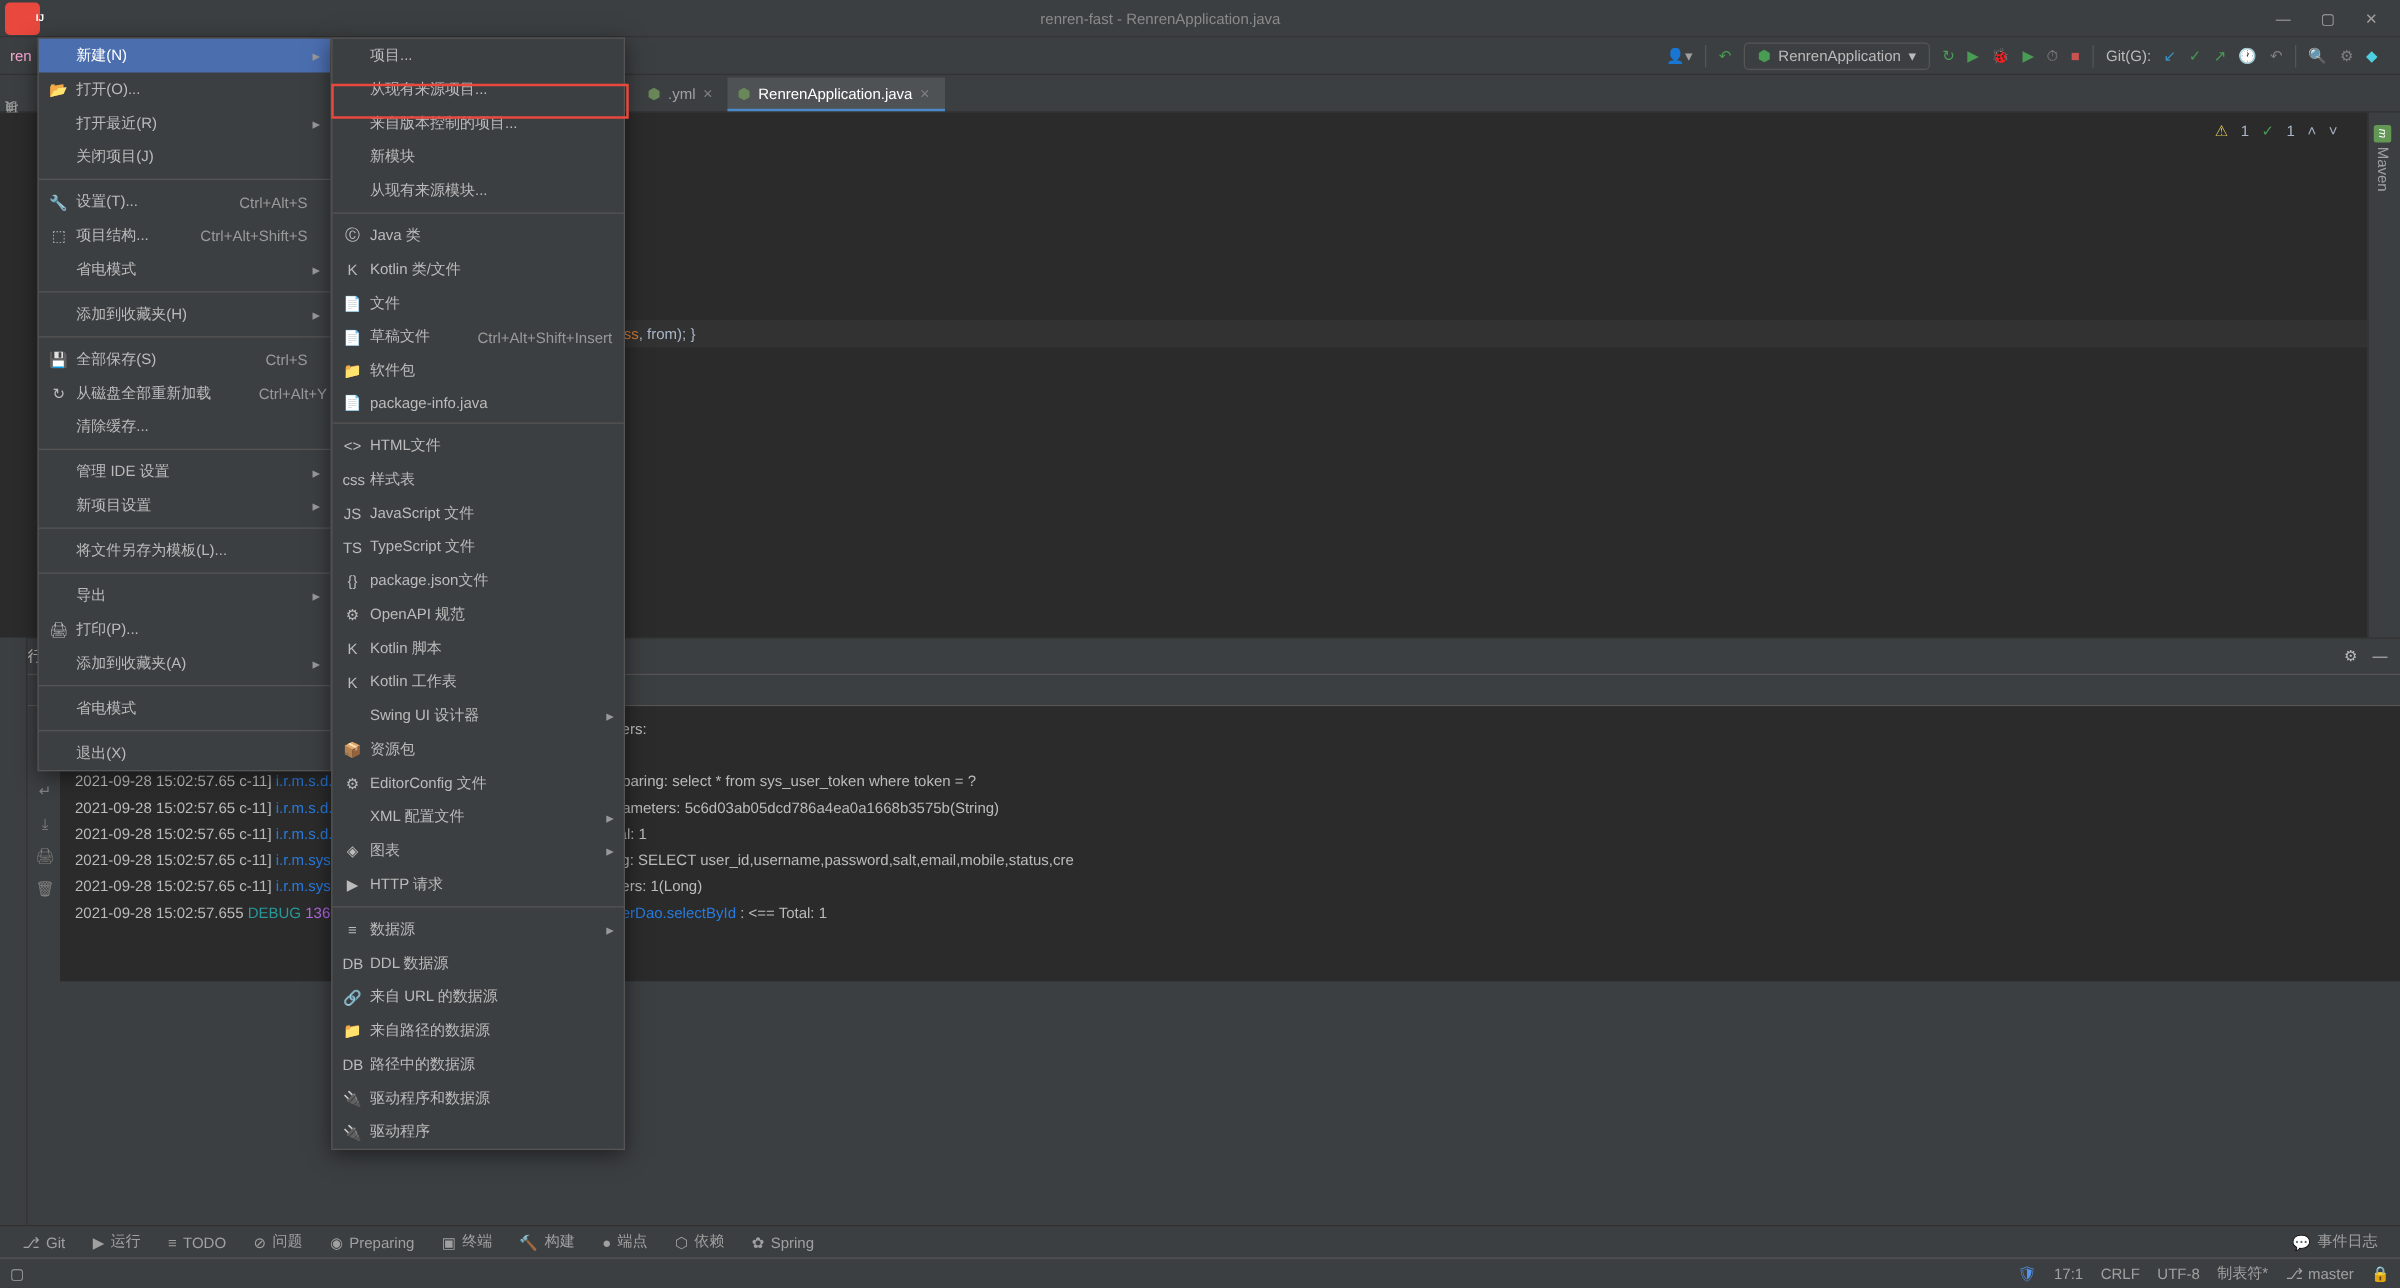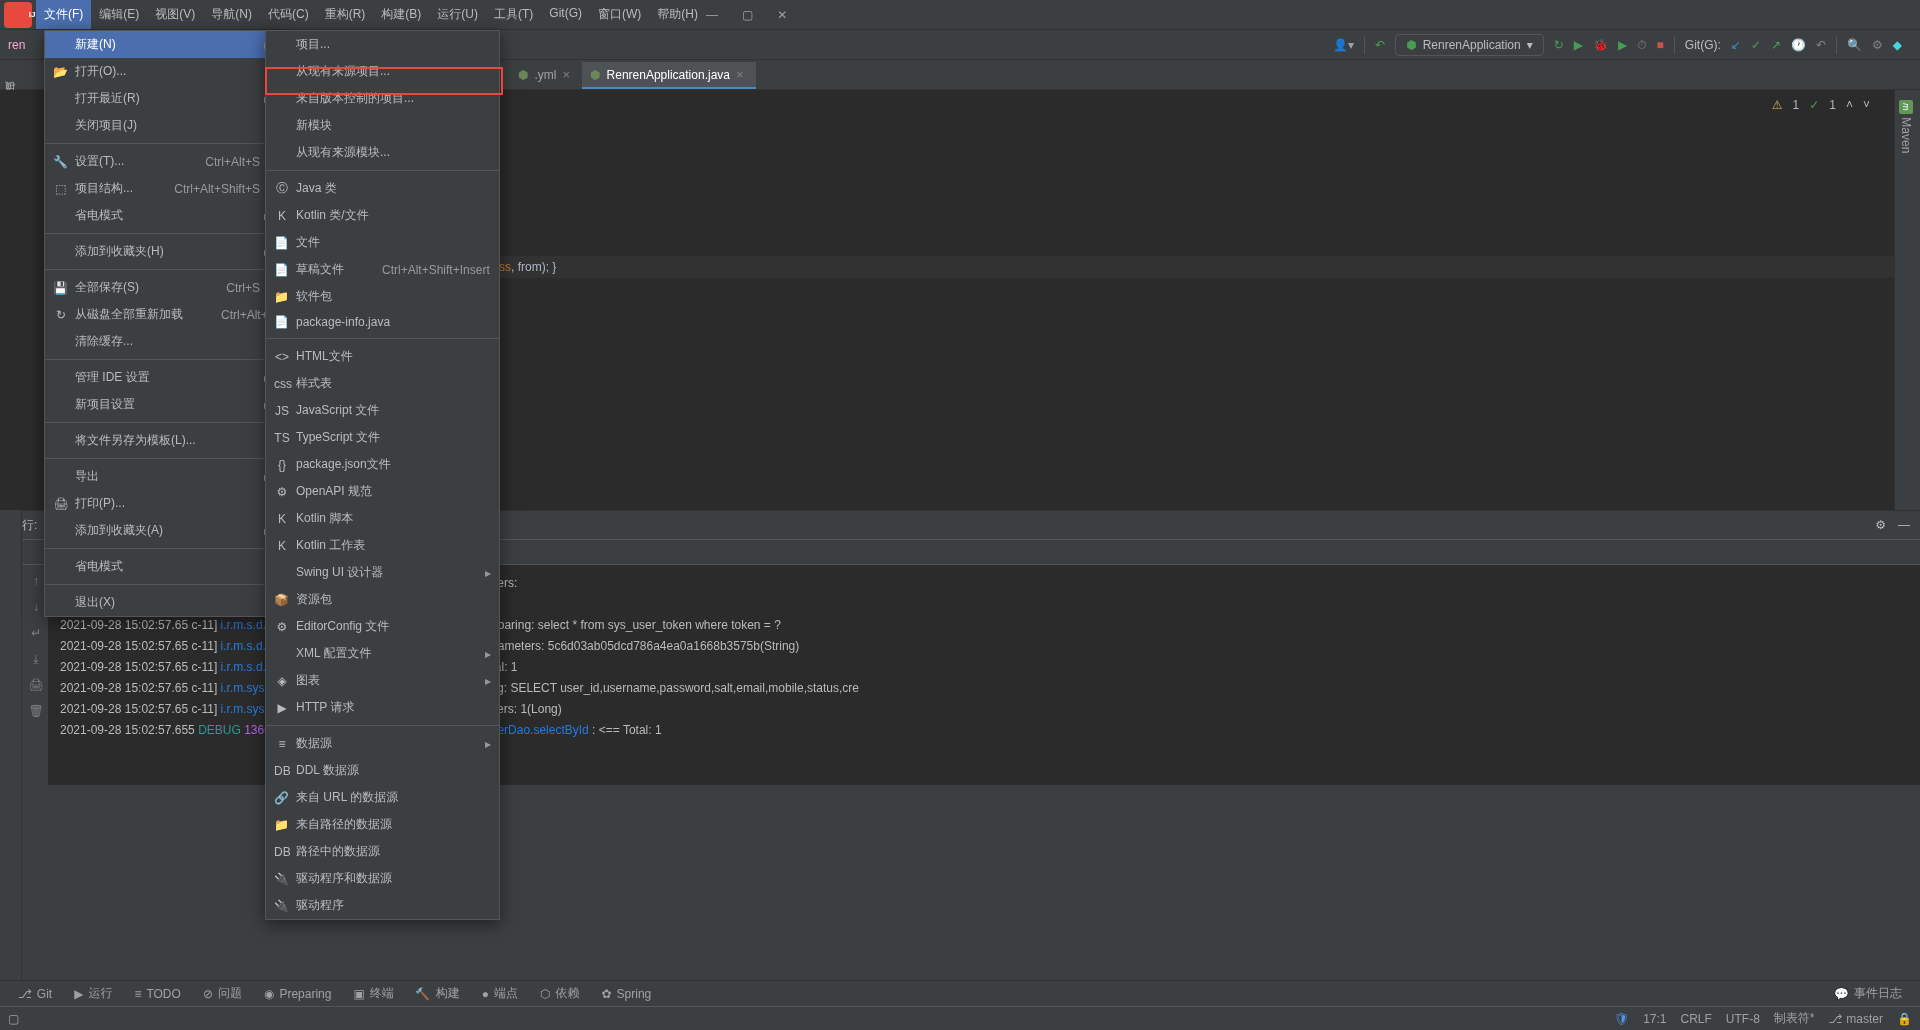--- a/index.html
+++ b/index.html
@@ -54,49 +54,36 @@
 .left-stripe .vtxt { writing-mode:vertical-rl; transform:rotate(180deg); padding:10px 3px; color:#a0a0a0; font-size:11px;}
 
 
 .popup { position:absolute; background:#3c3f41; border:1px solid #555; box-shadow:0 4px 16px rgba(0,0,0,.5); z-index:100;}
 .popup .pi { padding:5px 18px 5px 30px; display:flex; align-items:center; gap:8px; cursor:pointer; position:relative; white-space:nowrap;}
 .popup .pi:hover, .popup .pi.hover { background:#4b6eaf; color:#fff;}
 .popup .pi .sc { margin-left:auto; color:#999; padding-left:30px;}
 .popup .pi .arrow { position:absolute; right:8px; color:#999;}
 .popup .pi .icn { position:absolute; left:8px; width:16px; text-align:center;}
 .popup .sep { height:1px; background:#555; margin:4px 0;}
-.menu1 { left:44px; top:30px; width:235px;}
+.menu1 { left:30px; top:30px; width:235px;}
 .menu2 { left:265px; top:30px; width:235px;}
 .highlight-box { position:absolute; border:2px solid #e8483d; z-index:200; pointer-events:none;}
 
 .proj-tree { position:absolute; left:22px; top:60px; width:240px; height:450px; padding:6px 4px; color:#bbbbbb; font-size:12px;}
 .proj-tree .node { padding:2px 4px 2px 20px; display:flex; align-items:center; gap:6px;}
 .proj-tree .fic { width:14px; height:14px; display:inline-block; text-align:center;}
 .badge-m { display:inline-block; width:14px; height:14px; background:#629755; color:#fff; font-size:9px; text-align:center; line-height:14px; border-radius:2px; font-style:italic;}
 .ic-lock { color:#d6bf55; }
 </style>
 </head>
 <body>
 
 <div class="titlebar">
   <div class="app-icon">IJ</div>
-  <div class="menubar" id="menubar">
-      <div class="mi" style="background: rgb(75, 110, 175); color: rgb(255, 255, 255);">文件(F)</div>
-      <div class="mi">编辑(E)</div>
-      <div class="mi">视图(V)</div>
-      <div class="mi">导航(N)</div>
-      <div class="mi">代码(C)</div>
-      <div class="mi">重构(R)</div>
-      <div class="mi">构建(B)</div>
-      <div class="mi">运行(U)</div>
-      <div class="mi">工具(T)</div>
-      <div class="mi">Git(G)</div>
-      <div class="mi">窗口(W)</div>
-      <div class="mi">帮助(H)</div>
-    </div>
+  <div class="title">renren-fast - RenrenApplication.java</div>
   <div class="winbtns">
     <span>—</span>
     <span>▢</span>
     <span>✕</span>
   </div>
 </div>
 
 <div class="nav-row">
   <div class="bc">
     <span>ren</span>

